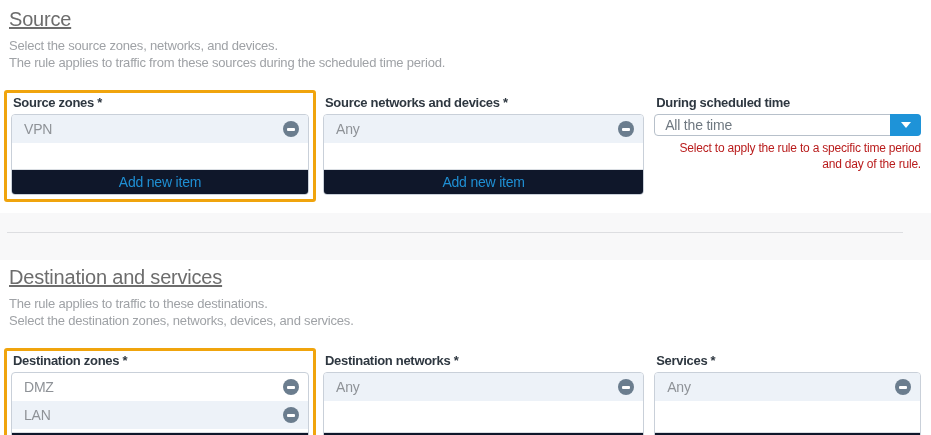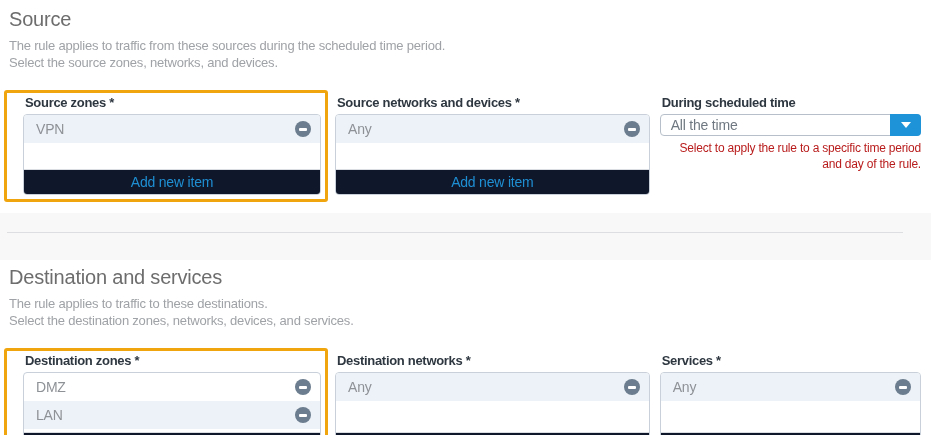--- a/index.html
+++ b/index.html
@@ -7,30 +7,31 @@
     width: 931px; height: 435px;
     background: #ffffff;
     font-family: "Liberation Sans", "DejaVu Sans", sans-serif;
     overflow: hidden;
     letter-spacing: -0.2px;
   }
   .section { padding: 6px 10px 0 8px; }
   .section-title {
     font-size: 20px; font-weight: 400; color: #6d6d6d;
     margin: 2px 0 7px 1px;
+    text-decoration: underline;
   }
   .section-desc { font-size: 13px; color: #9fa2a6; line-height: 16.5px; margin-left: 1px; }
   .cols { display: flex; gap: 7px; margin-top: 24px; align-items: flex-start; }
 
   .col { width: 354px; }
   .col3 { width: 294px; margin-left: 3px; }
 
   .highlight-wrap {
     border: 3px solid #f0a40d; border-radius: 3px;
-    padding: 2px 4px 4px 16px;
+    padding: 2px 4px 4px 4px;
     margin: -5px 0 0 -4px;
     background: transparent;
   }
   .highlight-wrap .col { width: 298px; }
 
   .field-label {
     font-size: 13px; font-weight: bold; color: #2e3740;
     margin: 0 0 4px 2px; letter-spacing: -0.3px;
   }
   .listbox {
@@ -97,22 +98,22 @@
     border-top: 1px solid #dddee1;
     margin: 0 28px 0 7px; position: relative; top: 19px;
   }
   .section-dest { padding-top: 4px; }
 </style>
 </head>
 <body>
 
 <div class="section">
   <h1 class="section-title">Source</h1>
+  <div class="section-desc">Select the source zones, networks, and devices.</div>
   <div class="section-desc">The rule applies to traffic from these sources during the scheduled time period.</div>
-  <div class="section-desc">Select the source zones, networks, and devices.</div>
 
   <div class="cols">
 
     <div class="highlight-wrap">
       <div class="col">
         <div class="field-label">Source zones *</div>
         <div class="listbox h81">
           <div class="rows">
             <div class="list-item alt">
               <span>VPN</span>

